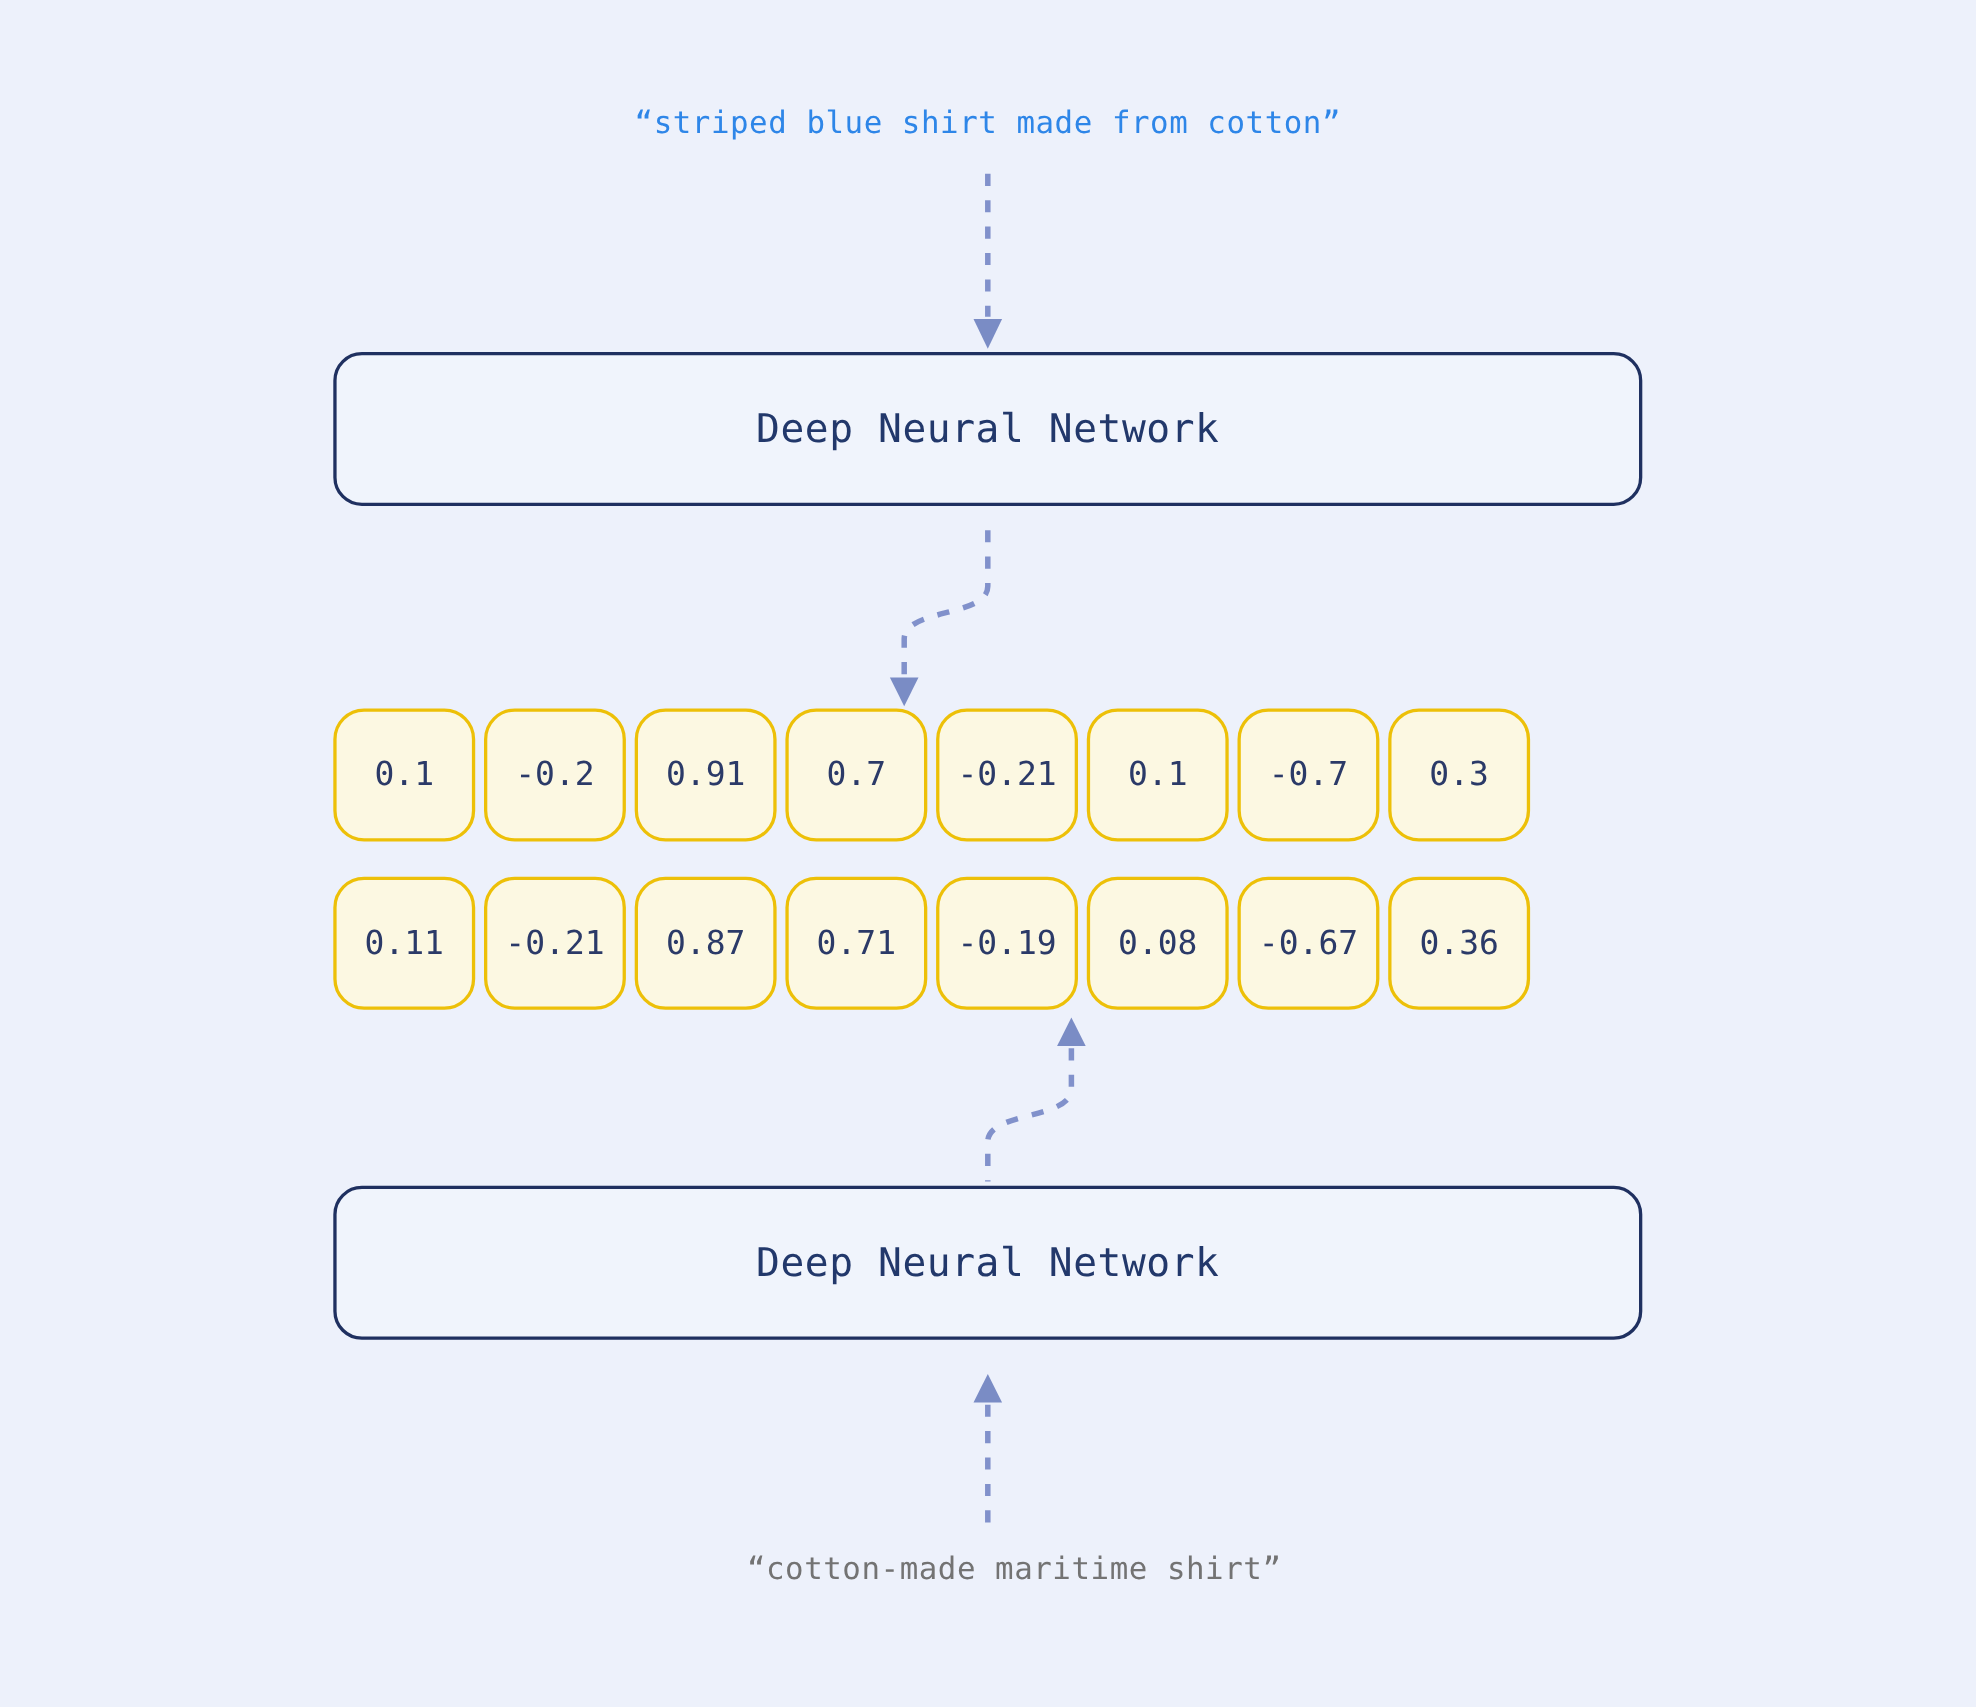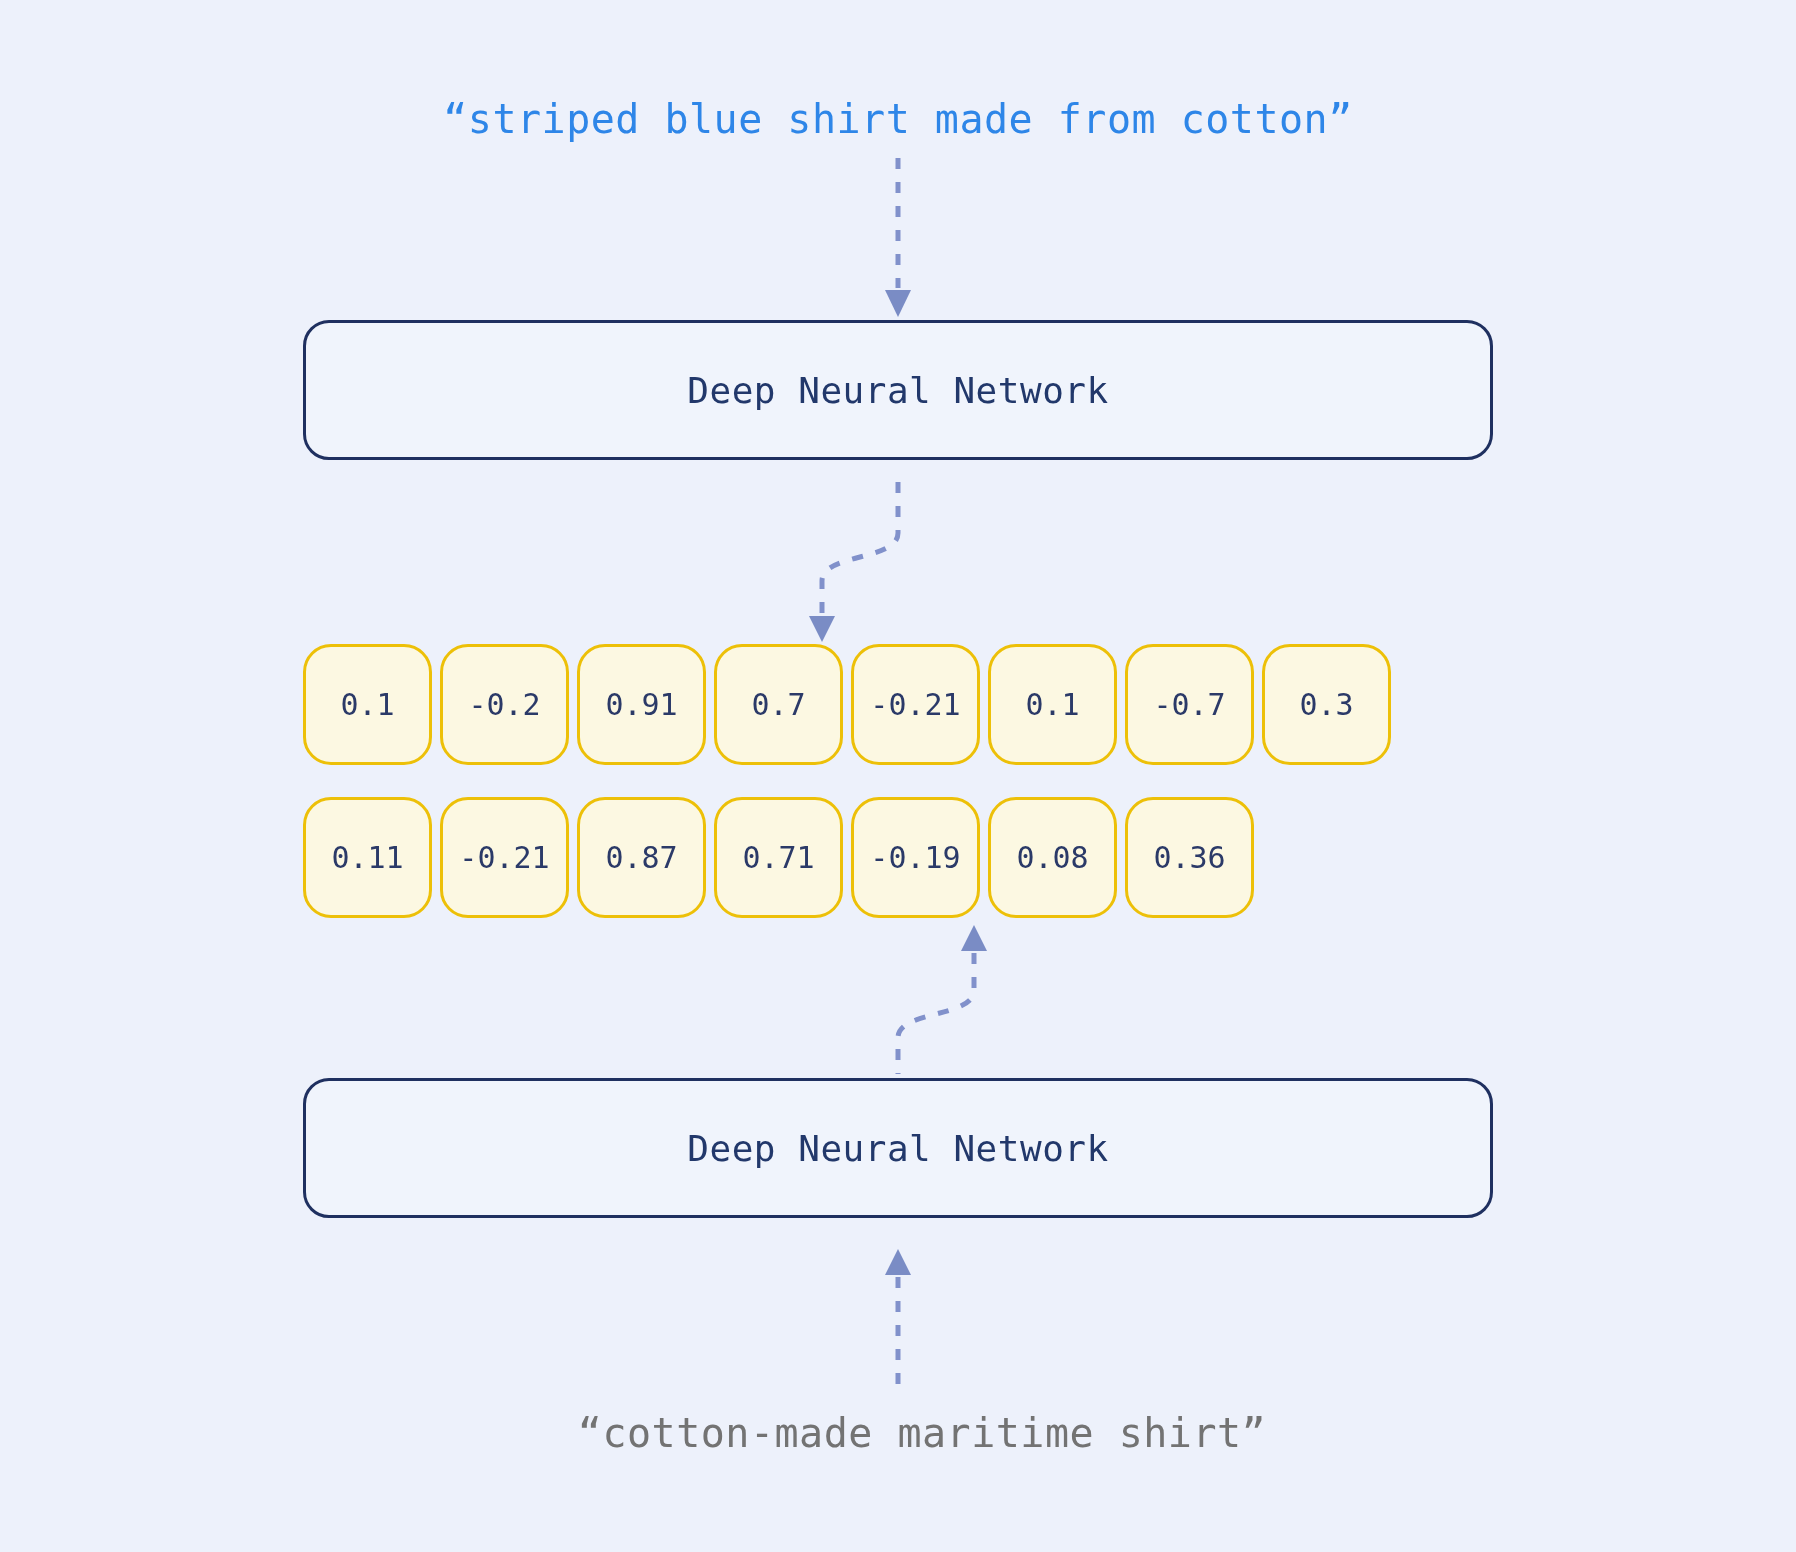--- a/index.html
+++ b/index.html
@@ -9,21 +9,21 @@
     height: 1552px;
     background: #edf1fb;
     font-family: "DejaVu Sans Mono", "Liberation Mono", monospace;
     overflow: hidden;
   }
   .query {
     position: absolute;
     left: 0;
     width: 100%;
     text-align: center;
-    font-size: 40px;
+    font-size: 28px;
     letter-spacing: 0.5px;
     line-height: 1.25;
   }
   .query-top { top: 94px; color: #2e86e8; }
   .query-bottom { top: 1408px; color: #737373; margin-left: 24px; }
   .dnn-box {
     position: absolute;
     left: 303px;
     width: 1190px;
     height: 140px;
@@ -99,20 +99,21 @@
     <div class="cell">0.3</div>
   </div>
 
   <div class="vector-row row-2">
     <div class="cell">0.11</div>
     <div class="cell">-0.21</div>
     <div class="cell">0.87</div>
     <div class="cell">0.71</div>
     <div class="cell">-0.19</div>
     <div class="cell">0.08</div>
+    <div class="cell">-0.67</div>
     <div class="cell">0.36</div>
   </div>
 
   <div class="dnn-box dnn-bottom">
     <span>Deep Neural Network</span>
   </div>
 
   <div class="query query-bottom">“cotton-made maritime shirt”</div>
 
   <svg class="arrow-layer" viewBox="0 0 1796 1552" xmlns="http://www.w3.org/2000/svg">

